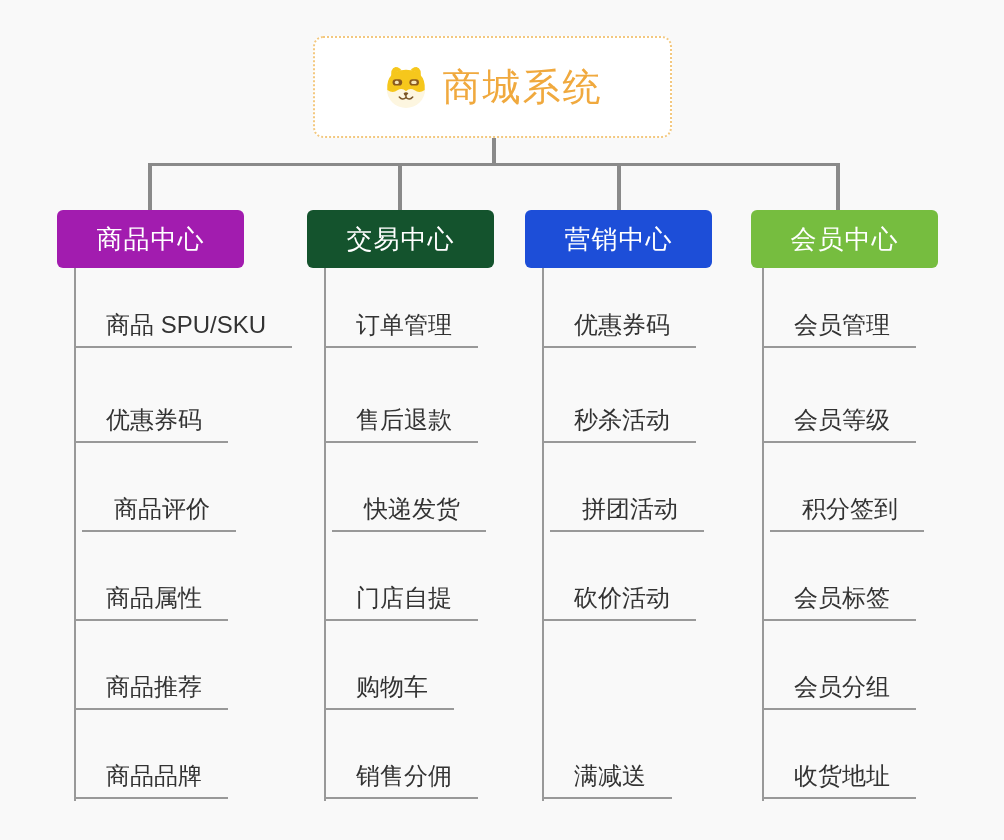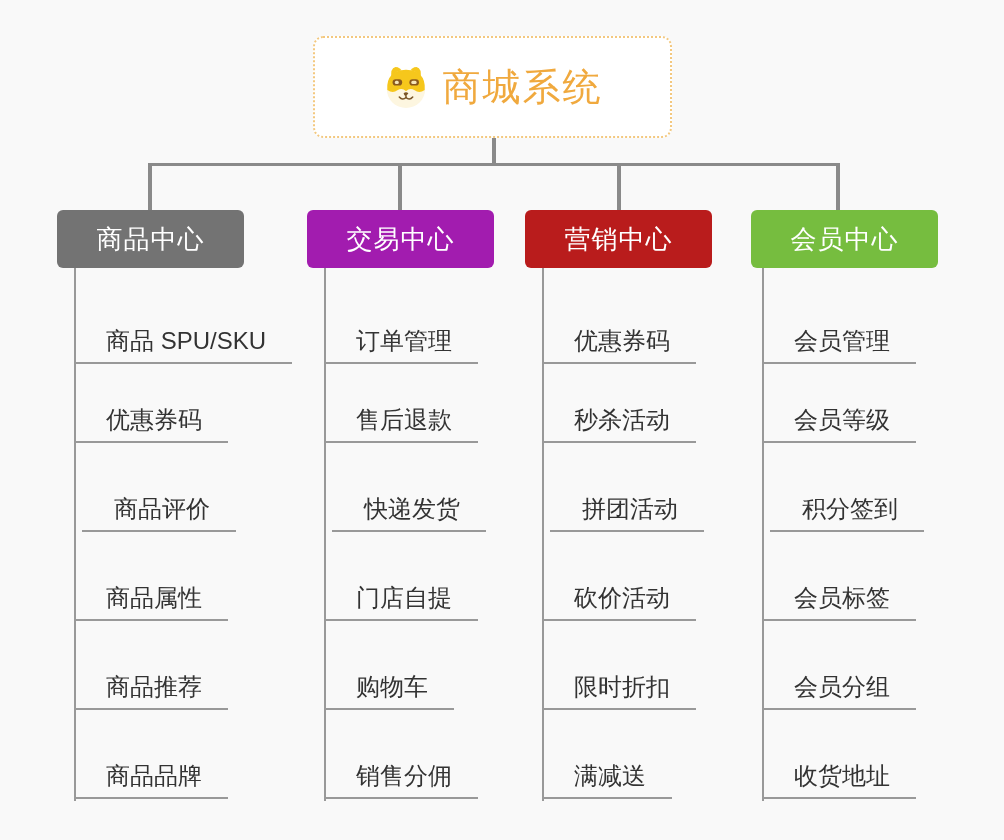--- a/index.html
+++ b/index.html
@@ -45,21 +45,21 @@
     position:absolute; left:17px; top:58px;
     width:2px; height:533px; background:#999999;
   }
   .leaf {
     position:absolute; left:17px;
     font-size:24px; line-height:30px; color:#333333;
     white-space:nowrap;
     padding:0 26px 6px 32px;
     border-bottom:2px solid #999999;
   }
-  .l1 { top:116px; } .l2 { top:195px; } .l3 { top:284px;margin-left:8px; }
+  .l1 { top:100px; } .l2 { top:195px; } .l3 { top:284px;margin-left:8px; }
   .l4 { top:373px; } .l5 { top:462px; } .l6 { top:551px; }
 </style>
 </head>
 <body>
 
 <div class="canvas">
 
   <div class="root-node">
     <span class="icon">
       <svg class="dog-icon" viewBox="0 0 48 48" aria-hidden="true">
@@ -80,49 +80,48 @@
   </div>
 
   <div class="connector stem"></div>
   <div class="connector bus"></div>
   <div class="connector drop-1"></div>
   <div class="connector drop-2"></div>
   <div class="connector drop-3"></div>
   <div class="connector drop-4"></div>
 
   <div class="branch b1">
-    <div class="branch-box" style="background-color: #737373;">商品中心</div>
+    <div class="branch-box" style="background-color: #a21caf;">商品中心</div>
     <div class="spine"></div>
     <div class="leaf l1">商品 SPU/SKU</div>
     <div class="leaf l2">优惠券码</div>
     <div class="leaf l3">商品评价</div>
     <div class="leaf l4">商品属性</div>
     <div class="leaf l5">商品推荐</div>
     <div class="leaf l6">商品品牌</div>
   </div>
 
   <div class="branch b2">
-    <div class="branch-box" style="background-color: #a21caf;">交易中心</div>
+    <div class="branch-box" style="background-color: #14532d;">交易中心</div>
     <div class="spine"></div>
     <div class="leaf l1">订单管理</div>
     <div class="leaf l2">售后退款</div>
     <div class="leaf l3">快递发货</div>
     <div class="leaf l4">门店自提</div>
     <div class="leaf l5">购物车</div>
     <div class="leaf l6">销售分佣</div>
   </div>
 
   <div class="branch b3">
-    <div class="branch-box" style="background-color: #b91c1c;">营销中心</div>
+    <div class="branch-box" style="background-color: #1d4ed8;">营销中心</div>
     <div class="spine"></div>
     <div class="leaf l1">优惠券码</div>
     <div class="leaf l2">秒杀活动</div>
     <div class="leaf l3">拼团活动</div>
     <div class="leaf l4">砍价活动</div>
-    <div class="leaf l5">限时折扣</div>
     <div class="leaf l6">满减送</div>
   </div>
 
   <div class="branch b4">
     <div class="branch-box" style="background-color: rgb(118, 189, 63); margin-left: 6px;">会员中心</div>
     <div class="spine"></div>
     <div class="leaf l1">会员管理</div>
     <div class="leaf l2">会员等级</div>
     <div class="leaf l4">会员标签</div>
     <div class="leaf l3">积分签到</div>

